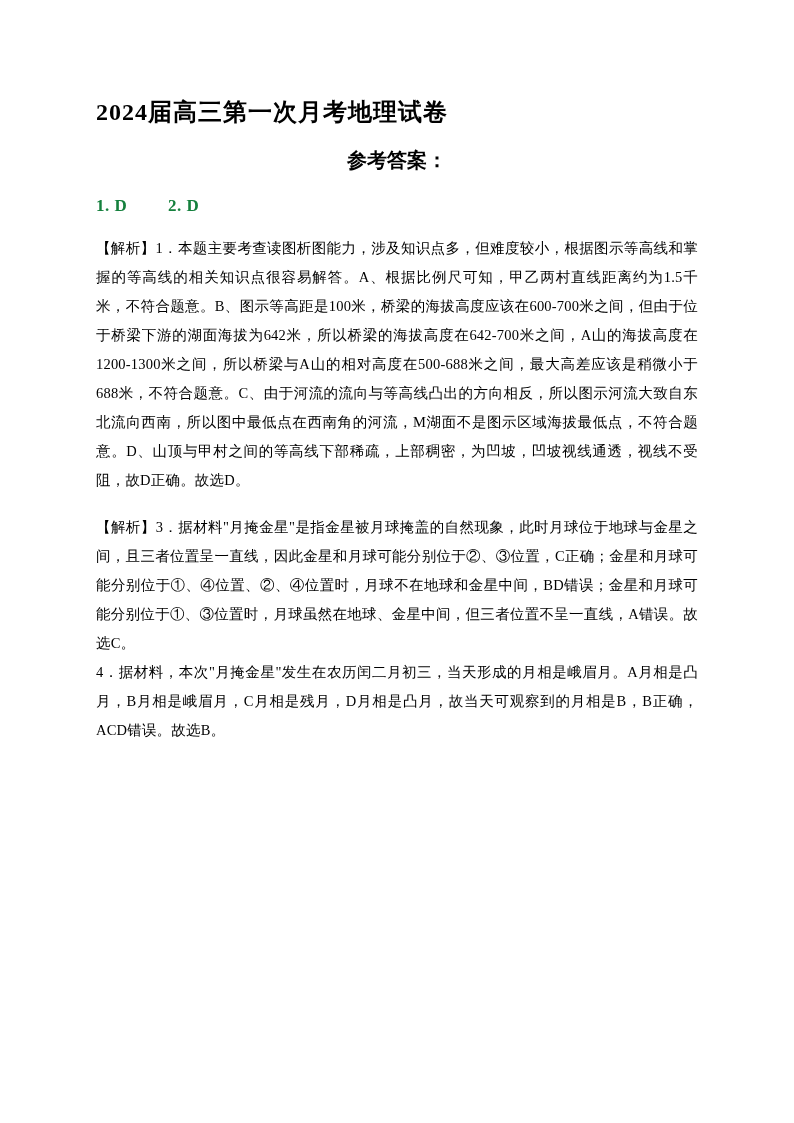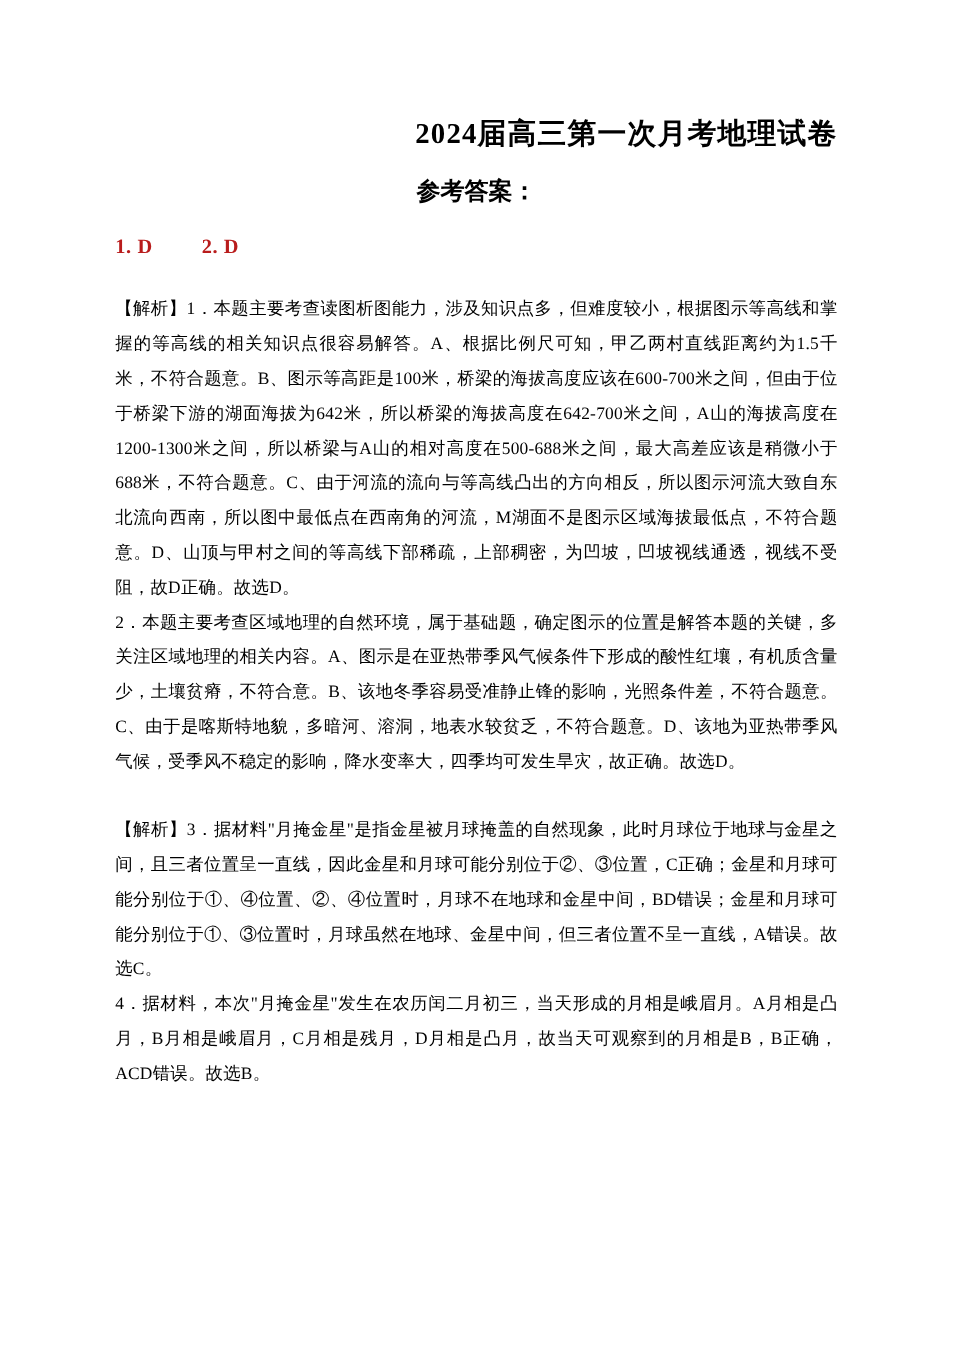--- a/index.html
+++ b/index.html
@@ -16,57 +16,57 @@
     overflow: hidden;
   }
   .page {
     position: relative;
     width: 794px;
     height: 1123px;
     box-sizing: border-box;
     padding: 0 96px;
   }
   .doc-title {
-    text-align: right;
+    text-align: left;
     font-size: 24px;
     font-weight: bold;
     letter-spacing: 1px;
     margin-top: 96px;
     line-height: 1.4;
   }
   .doc-subtitle {
     text-align: center;
     font-size: 20px;
     font-weight: bold;
     margin-top: 16px;
     line-height: 1.4;
     font-family: Liberation Serif, serif;
   }
   .answer-line {
-    color: #b91c1c;
+    color: #15803d;
     font-weight: bold;
     font-size: 17px;
     margin-top: 22px;
     margin-bottom: 4px;
     letter-spacing: 0.5px;
   }
   .answer-line .ans-item {
     display: inline-block;
     margin-right: 36px;
   }
   .para {
     font-size: 14.5px;
     line-height: 2.0;
     text-align: justify;
     text-justify: inter-ideograph;
     margin: 0;
     letter-spacing: 0.2px;
   }
   .para.first {
-    margin-top: 28px;
+    margin-top: 18px;
   }
 </style>
 </head>
 <body>
 
 <div class="page">
 
   <div class="doc-title">2024届高三第一次月考地理试卷</div>
 
   <div class="doc-subtitle">参考答案：</div>
@@ -76,19 +76,18 @@
       <span>1.</span>
       <span>D</span>
     </span>
     <span class="ans-item">
       <span>2.</span>
       <span>D</span>
     </span>
   </div>
 
   <p class="para first">【解析】1．本题主要考查读图析图能力，涉及知识点多，但难度较小，根据图示等高线和掌握的等高线的相关知识点很容易解答。A、根据比例尺可知，甲乙两村直线距离约为1.5千米，不符合题意。B、图示等高距是100米，桥梁的海拔高度应该在600-700米之间，但由于位于桥梁下游的湖面海拔为642米，所以桥梁的海拔高度在642-700米之间，A山的海拔高度在1200-1300米之间，所以桥梁与A山的相对高度在500-688米之间，最大高差应该是稍微小于688米，不符合题意。C、由于河流的流向与等高线凸出的方向相反，所以图示河流大致自东北流向西南，所以图中最低点在西南角的河流，M湖面不是图示区域海拔最低点，不符合题意。D、山顶与甲村之间的等高线下部稀疏，上部稠密，为凹坡，凹坡视线通透，视线不受阻，故D正确。故选D。</p>
-  <p class="para">2．本题主要考查区域地理的自然环境，属于基础题，确定图示的位置是解答本题的关键，多关注区域地理的相关内容。A、图示是在亚热带季风气候条件下形成的酸性红壤，有机质含量少，土壤贫瘠，不符合意。B、该地冬季容易受准静止锋的影响，光照条件差，不符合题意。C、由于是喀斯特地貌，多暗河、溶洞，地表水较贫乏，不符合题意。D、该地为亚热带季风气候，受季风不稳定的影响，降水变率大，四季均可发生旱灾，故正确。故选D。</p>
 
 
   <p class="para first">【解析】3．据材料"月掩金星"是指金星被月球掩盖的自然现象，此时月球位于地球与金星之间，且三者位置呈一直线，因此金星和月球可能分别位于②、③位置，C正确；金星和月球可能分别位于①、④位置、②、④位置时，月球不在地球和金星中间，BD错误；金星和月球可能分别位于①、③位置时，月球虽然在地球、金星中间，但三者位置不呈一直线，A错误。故选C。</p>
   <p class="para">4．据材料，本次"月掩金星"发生在农历闰二月初三，当天形成的月相是峨眉月。A月相是凸月，B月相是峨眉月，C月相是残月，D月相是凸月，故当天可观察到的月相是B，B正确，ACD错误。故选B。</p>
 
 </div>
 
 </body></html>

